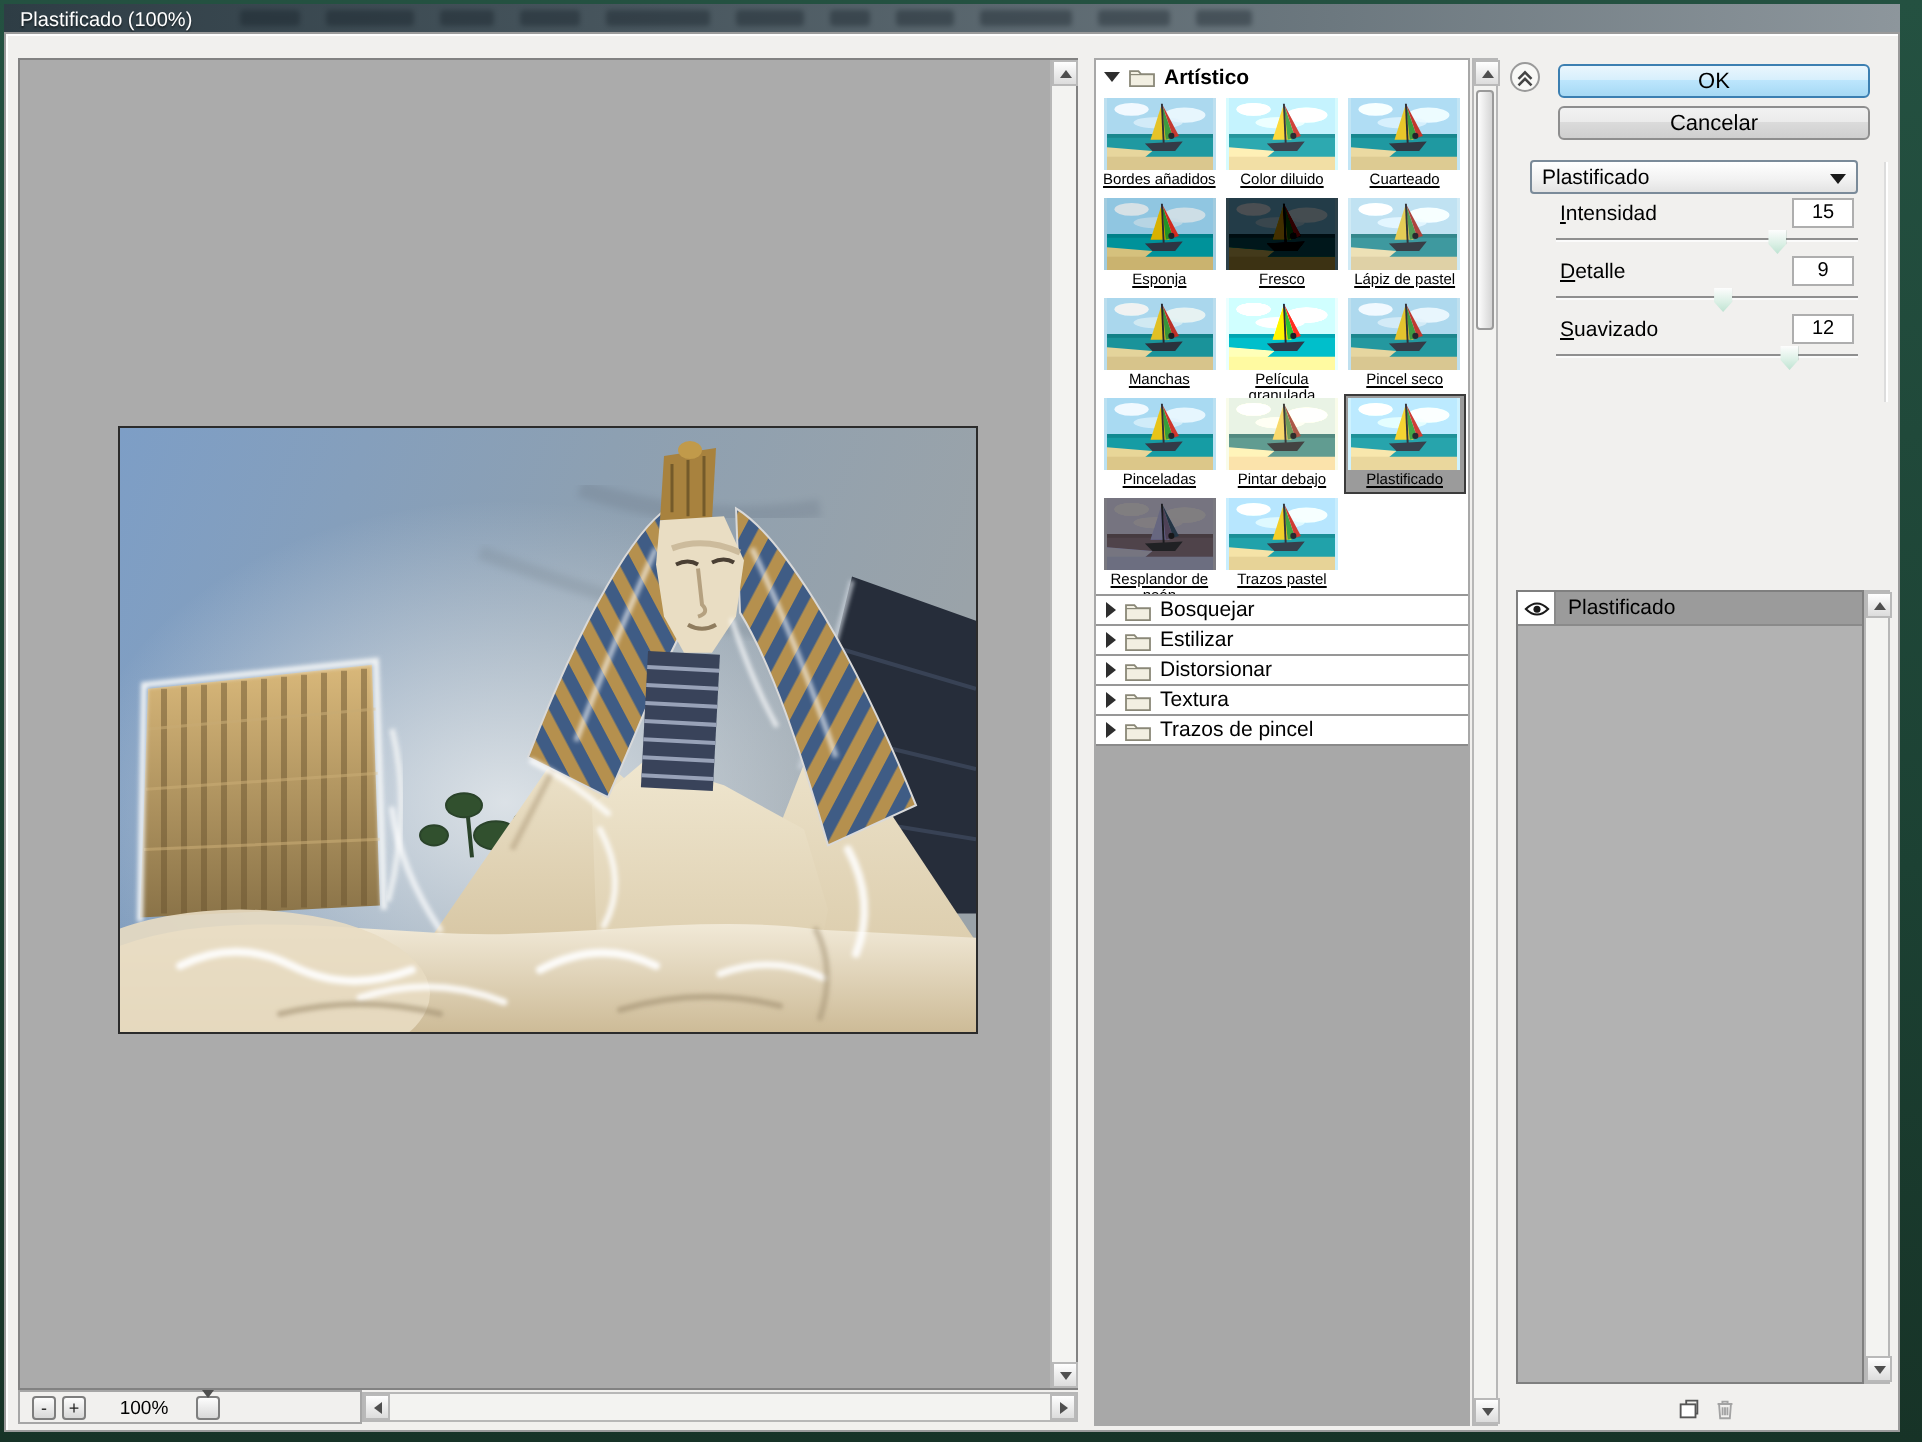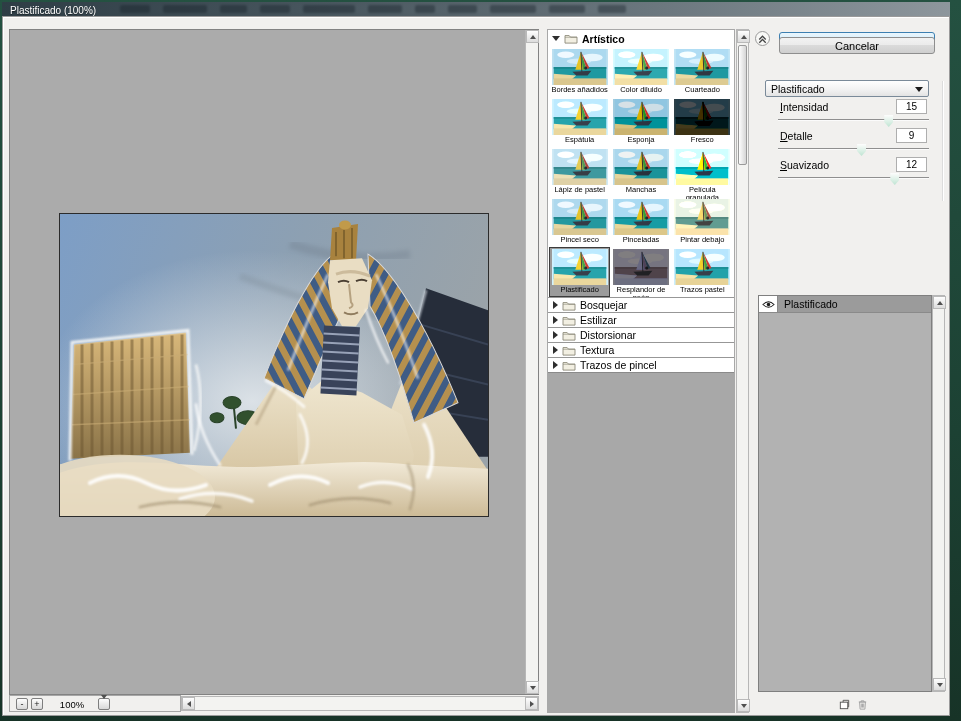--- a/index.html
+++ b/index.html
@@ -40,21 +40,21 @@
   .hbtn{position:absolute;top:0;width:13px;height:13px;display:flex;align-items:center;justify-content:center;
     background:linear-gradient(#fefefe,#dcdcdc);border:1px solid #b9b9b9;}
   .hbtn.lf{left:0;} .hbtn.rt{right:0;}
   
   .mid-panel{position:absolute;left:544px;top:12px;width:188px;height:684px;background:#fff;
     border:1px solid #a8a8a8;display:flex;flex-direction:column;}
   .cat-header{height:17px;display:flex;align-items:center;gap:4px;padding-left:4px;font-size:10.5px;font-weight:bold;color:#000;}
   .tri-exp{width:0;height:0;border-left:4px solid transparent;border-right:4px solid transparent;border-top:5px solid #2e2e2e;}
   .tri-col{width:0;height:0;border-top:4px solid transparent;border-bottom:4px solid transparent;border-left:5px solid #2e2e2e;}
   .fgrid{display:grid;grid-template-columns:repeat(3,1fr);grid-auto-rows:50px;padding:0 1px;}
-  .fcell{padding-top:2px;cursor:pointer;}
+  .fcell{padding-top:2px;cursor:pointer;text-decoration:underline;}
   .fcell .thumb{width:56px;height:36px;margin:0 auto;display:block;background:#bfe0ef;}
   .fcell .flabel{font-size:7.5px;line-height:8px;text-align:center;color:#000;margin-top:1px;}
   .fcell.sel{background:#9b9b9b;box-shadow:inset 0 0 0 1px #3c3c3c;}
   .c0 .thumb{filter:saturate(1.05);} .c1 .thumb{filter:brightness(1.12) saturate(.95);}
   .c2 .thumb{filter:contrast(1.05);} .c3 .thumb{filter:blur(.4px) brightness(1.08);}
   .c4 .thumb{filter:saturate(1.4) brightness(.9);} .c5 .thumb{filter:brightness(.38) contrast(1.5);}
   .c6 .thumb{filter:saturate(.75) brightness(1.05);} .c7 .thumb{filter:contrast(1.1) brightness(.95);}
   .c8 .thumb{filter:brightness(1.15) contrast(1.2) saturate(1.2);} .c9 .thumb{filter:none;}
   .c10 .thumb{filter:saturate(1.15);} .c11 .thumb{filter:sepia(.45) brightness(1.05);}
   .c12 .thumb{filter:brightness(1.08);} .c13 .thumb{filter:grayscale(.3) sepia(.6) hue-rotate(195deg) brightness(.5);}
@@ -64,21 +64,21 @@
   .mid-filler{flex:1;background:#a8a8a8;border-top:1px solid #8a8a8a;}
   .mid-scroll{position:absolute;left:733px;top:12px;width:13px;height:684px;background:#f3f3f1;border:1px solid #b7b7b7;}
   .mthumb{position:absolute;left:1px;top:15px;width:9px;height:120px;background:linear-gradient(90deg,#fdfdfd,#d5d5d5);
     border:1px solid #9a9a9a;border-radius:2px;}
   
   .collapse-btn{position:absolute;left:752px;top:14px;width:15px;height:15px;border-radius:50%;
     border:1px solid #9a9a9a;background:#f8f8f6;display:flex;align-items:center;justify-content:center;}
   .btn{position:absolute;left:776px;width:156px;height:17px;border-radius:3px;font-size:11px;color:#000;
     display:flex;align-items:center;justify-content:center;cursor:pointer;}
   .btn.ok{top:15px;border:1px solid #3c7fb1;background:linear-gradient(#eaf6fd,#d7effc 45%,#bde6fd 46%,#a6d9f4);}
-  .btn.cancel{top:20px;border:1px solid #8e8e8e;background:linear-gradient(#f2f2f2,#ebebeb 45%,#dbdbdb 46%,#cfcfcf);}
+  .btn.cancel{top:36px;border:1px solid #8e8e8e;background:linear-gradient(#f2f2f2,#ebebeb 45%,#dbdbdb 46%,#cfcfcf);}
   .combo{position:absolute;left:762px;top:63px;width:164px;height:17px;border:1px solid #7a8a99;border-radius:2px;
     background:linear-gradient(#ffffff,#f1f1f1 60%,#e3e3e3);font-size:10.5px;display:flex;align-items:center;
     padding-left:5px;color:#000;cursor:pointer;}
   .combo .arr{position:absolute;right:5px;top:6px;width:0;height:0;border-left:4px solid transparent;
     border-right:4px solid transparent;border-top:5px solid #1a1a1a;}
   .slider-label{position:absolute;left:777px;font-size:10.5px;color:#000;}
   .slider-label::first-letter{text-decoration:underline;}
   .valbox{position:absolute;left:893px;width:31px;height:15px;border:1px solid #aeaeae;background:#fff;
     font-size:10px;text-align:center;line-height:13px;color:#000;}
   .track{position:absolute;left:775px;width:151px;height:0;border-top:1px solid #8f8f8f;border-bottom:1px solid #fbfbfb;}
@@ -301,26 +301,20 @@
               <use href="#boat"></use>
             </svg>
             <div class="flabel">Color diluido</div>
           </div>
         <div class="fcell c2">
             <svg class="thumb" viewBox="0 0 56 38">
               <use href="#boat"></use>
             </svg>
             <div class="flabel">Cuarteado</div>
           </div>
-        <div class="fcell c3">
-            <svg class="thumb" viewBox="0 0 56 38">
-              <use href="#boat"></use>
-            </svg>
-            <div class="flabel">Espátula</div>
-          </div>
         <div class="fcell c4">
             <svg class="thumb" viewBox="0 0 56 38">
               <use href="#boat"></use>
             </svg>
             <div class="flabel">Esponja</div>
           </div>
         <div class="fcell c5">
             <svg class="thumb" viewBox="0 0 56 38">
               <use href="#boat"></use>
             </svg>

